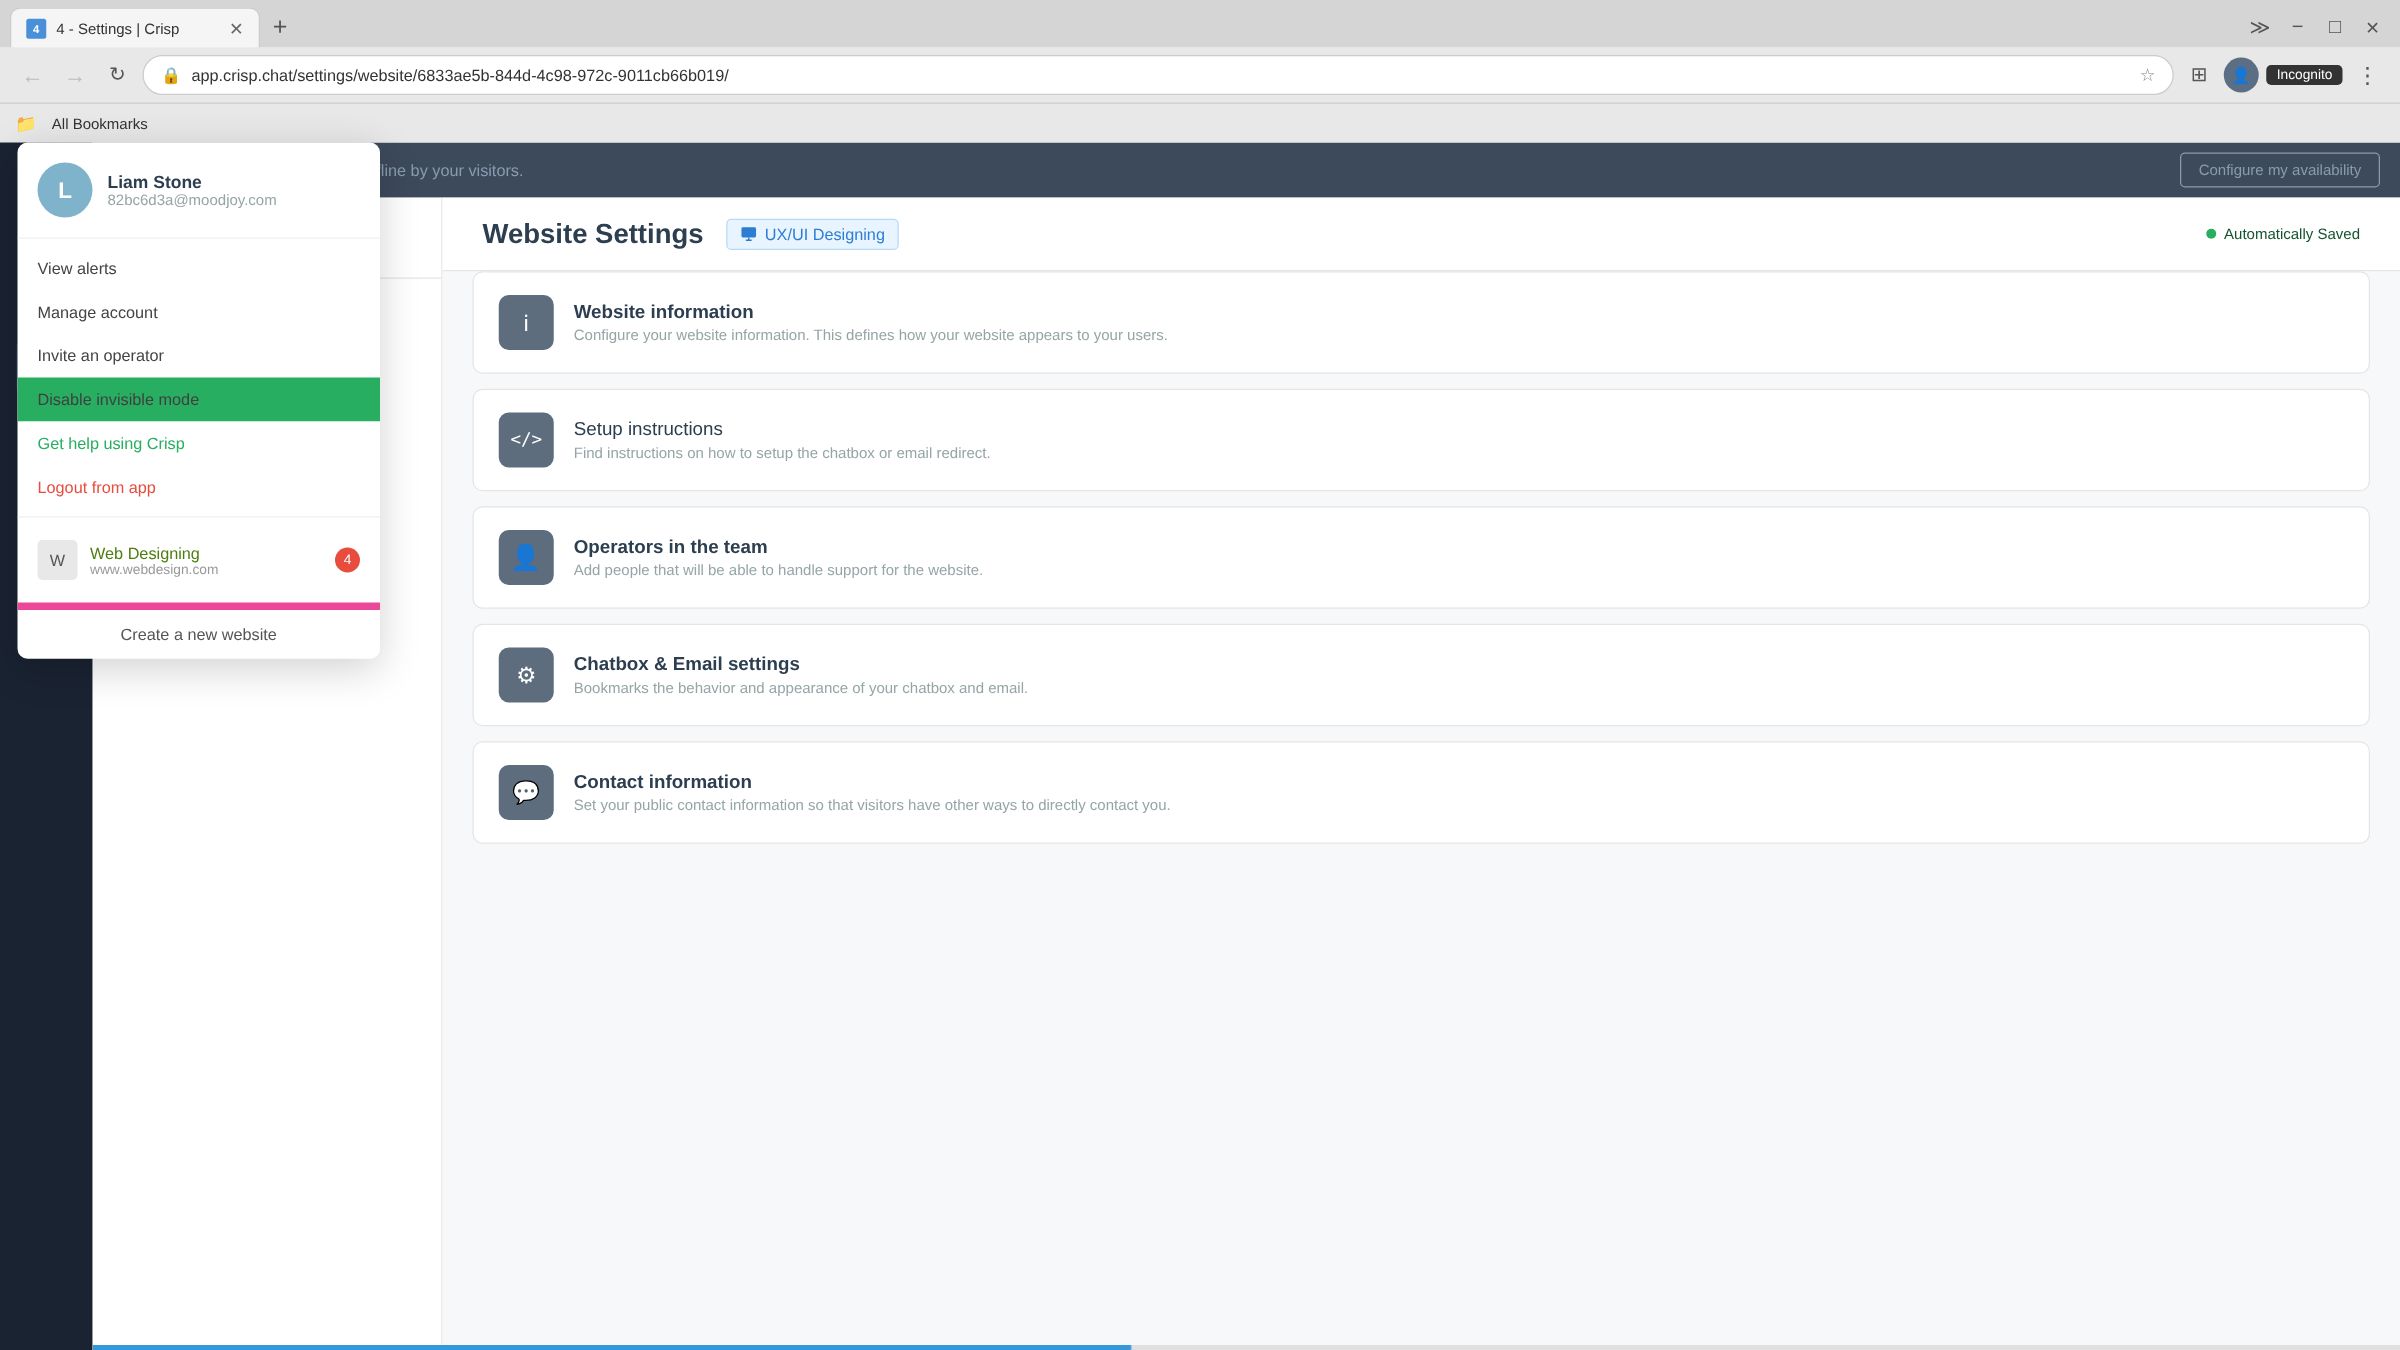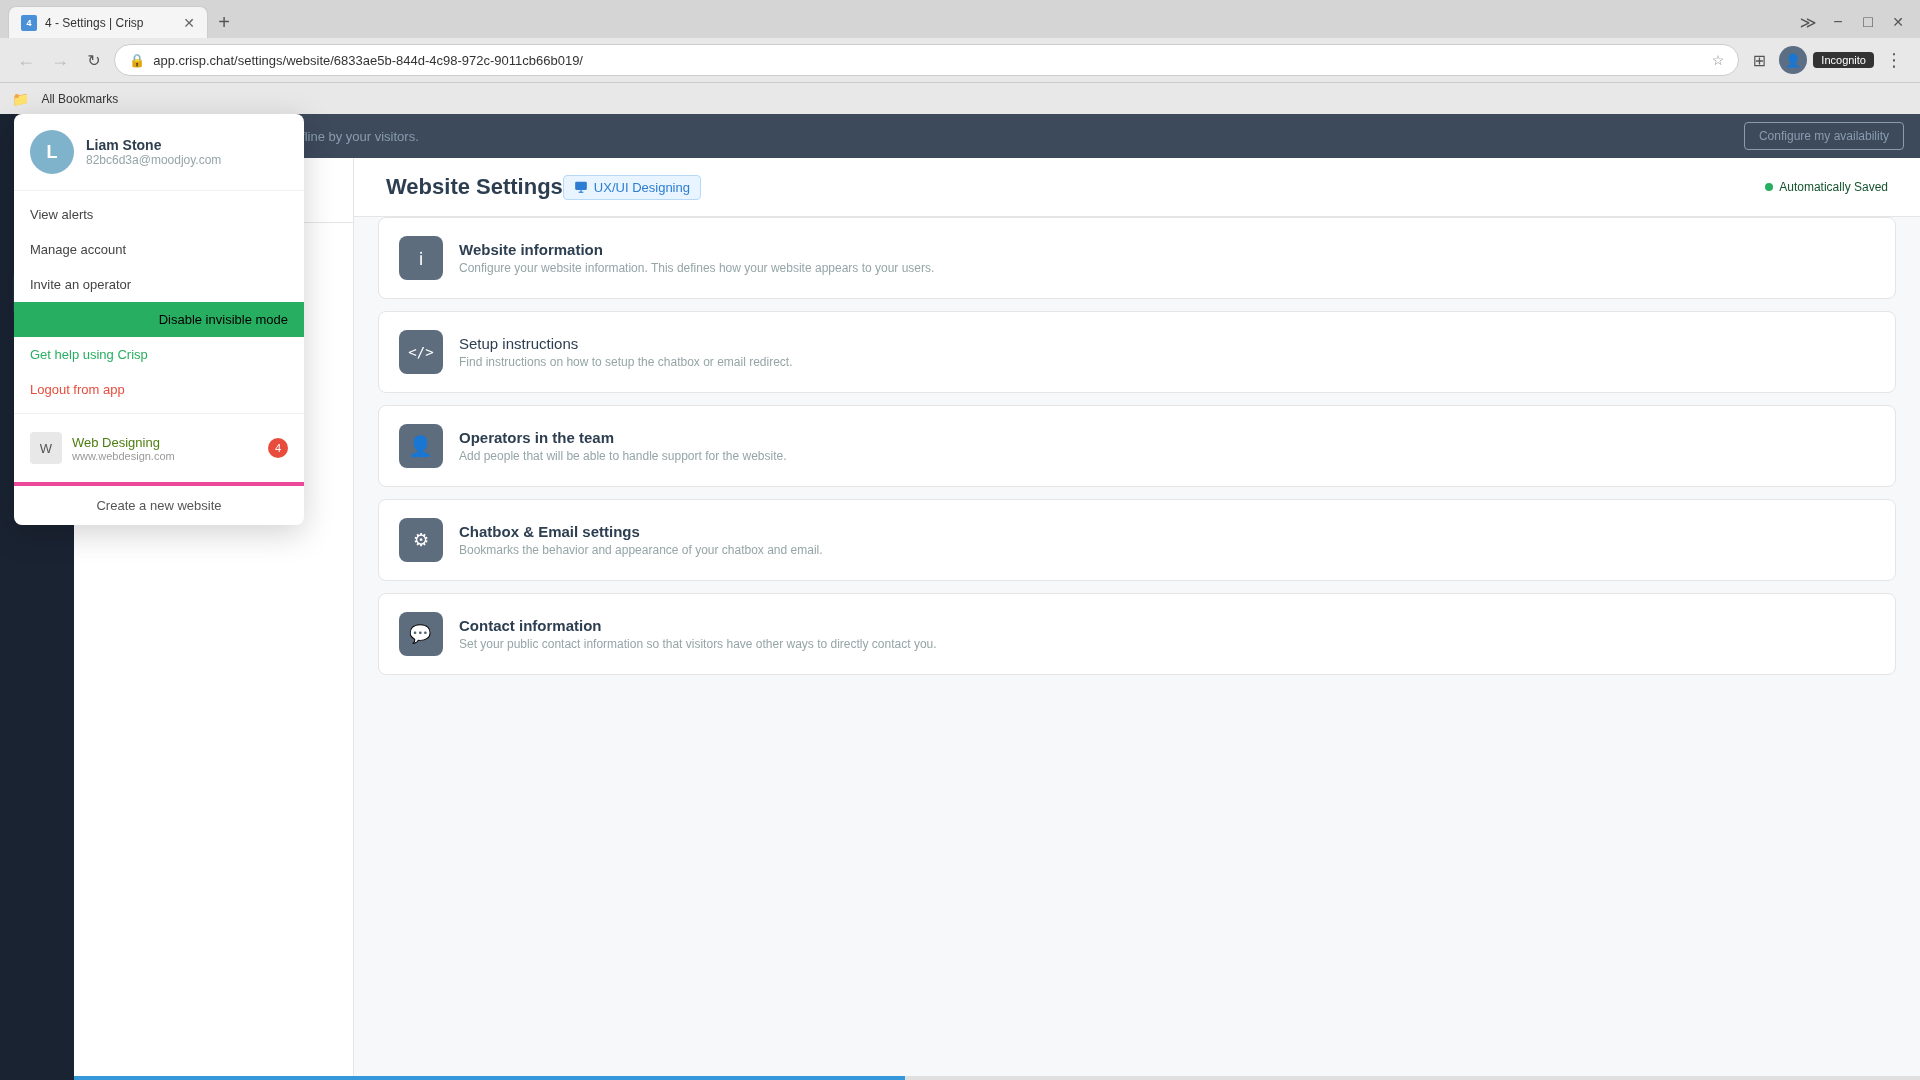--- a/index.html
+++ b/index.html
@@ -116,21 +116,21 @@
           </div>
         </div>
         <div style="padding:8px 16px;margin-top:auto;">
           <div style="font-size:12px;color:#666;padding:6px 0;cursor:pointer;">Help translate the chatbox</div>
           <div style="font-size:12px;color:#666;padding:6px 0;cursor:pointer;">Get help using Crisp</div>
         </div>
       </div>
 
       <div style="flex:1;overflow-y:auto;background:#f7f8fa;">
         <div style="background:white;padding:16px 32px;display:flex;align-items:center;justify-content:space-between;border-bottom:1px solid #e5e5e5;">
-          <div style="display:flex;align-items:center;gap:0;">
+          <div style="display:flex;align-items:center;gap:18px;">
             <h1 style="font-size:22px;font-weight:600;color:#2c3e50;">Website Settings</h1>
             <div style="background:#e8f4ff;color:#2d7dd2;border:1px solid #b8d9f5;border-radius:4px;padding:4px 10px;font-size:13px;display:flex;align-items:center;gap:6px;">
               <svg width="14" height="14" viewBox="0 0 24 24" fill="#2d7dd2">
                   <rect x="2" y="3" width="20" height="14" rx="2" ry="2"></rect>
                   <line x1="8" y1="21" x2="16" y2="21" stroke="#2d7dd2" stroke-width="2"></line>
                   <line x1="12" y1="17" x2="12" y2="21" stroke="#2d7dd2" stroke-width="2"></line>
                 </svg>
               <span>UX/UI Designing</span>
             </div>
           </div>
@@ -199,34 +199,34 @@
       <div>
         <div style="font-size:14px;font-weight:600;color:#2c3e50;">Liam Stone</div>
         <div style="font-size:12px;color:#95a5a6;">82bc6d3a@moodjoy.com</div>
       </div>
     </div>
 
     <div style="padding:6px 0;">
       <div style="padding:10px 16px;font-size:13px;color:#444;cursor:pointer;">View alerts</div>
       <div style="padding:10px 16px;font-size:13px;color:#444;cursor:pointer;">Manage account</div>
       <div style="padding:10px 16px;font-size:13px;color:#444;cursor:pointer;">Invite an operator</div>
-      <div style="padding:10px 16px;font-size:13px;color:#000000;cursor:pointer;background:#27ae60;text-align:right;">Disable invisible mode</div>
+      <div style="padding:10px 16px;font-size:13px;color:#404040;cursor:pointer;background:#27ae60;">Disable invisible mode</div>
       <div style="padding:10px 16px;font-size:13px;color:#27ae60;cursor:pointer;">Get help using Crisp</div>
       <div style="padding:10px 16px;font-size:13px;color:#e74c3c;cursor:pointer;">Logout from app</div>
     </div>
 
     <div style="height:1px;background:#f0f0f0;"></div>
 
     <div style="padding:12px 16px;">
       <div style="display:flex;align-items:center;gap:10px;padding:6px 0;cursor:pointer;">
         <div style="width:32px;height:32px;border-radius:4px;background:#e8e8e8;display:flex;align-items:center;justify-content:center;font-size:13px;color:#555;">W</div>
         <div style="flex:1;">
           <div style="font-size:13px;font-weight:500;color:#4d7c0f;">Web Designing</div>
           <div style="font-size:11px;color:#999;">www.webdesign.com</div>
         </div>
         <div style="background:#e74c3c;color:white;border-radius:50%;width:20px;height:20px;font-size:11px;display:flex;align-items:center;justify-content:center;">4</div>
       </div>
     </div>
 
-    <div style="text-align:center;padding:12px;font-size:13px;color:#555;cursor:pointer;border-top:4px solid #ec4899;">Create a new website</div>
+    <div style="text-align:center;padding:12px;font-size:13px;color:#555;cursor:pointer;border-top:6px solid #ec4899;">Create a new website</div>
   </div>
 
 </div>
 
 </body></html>

